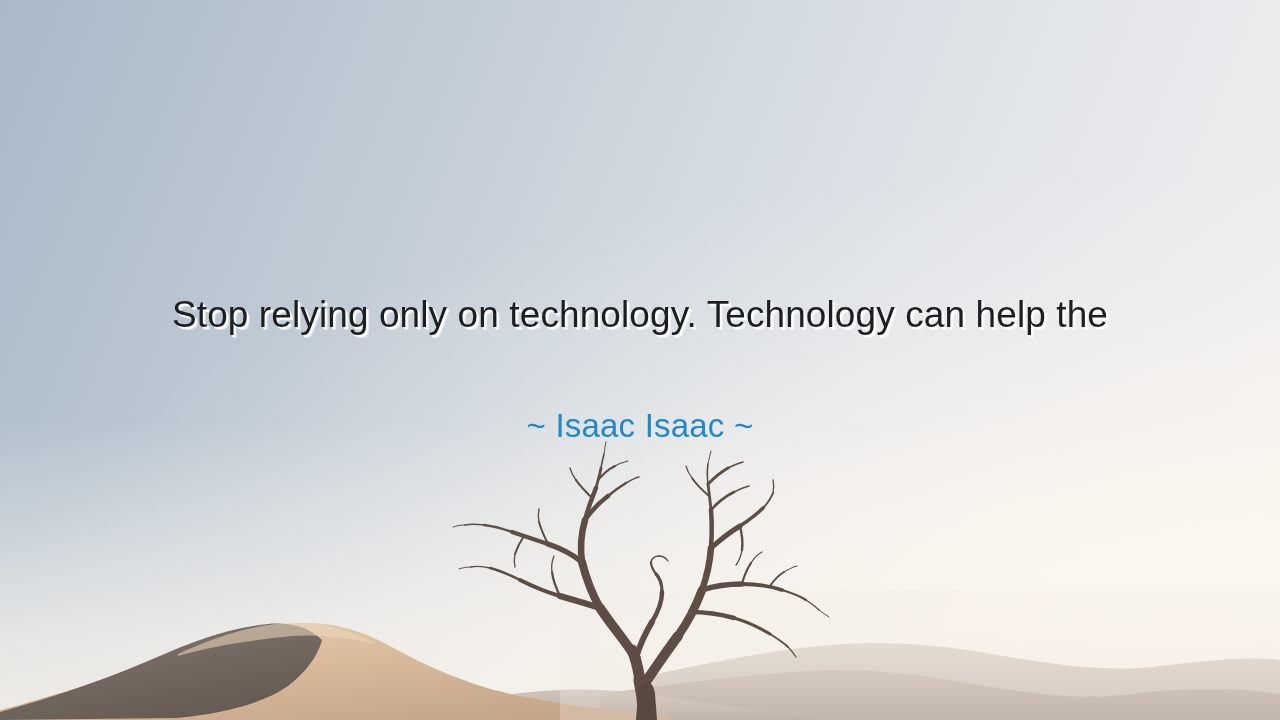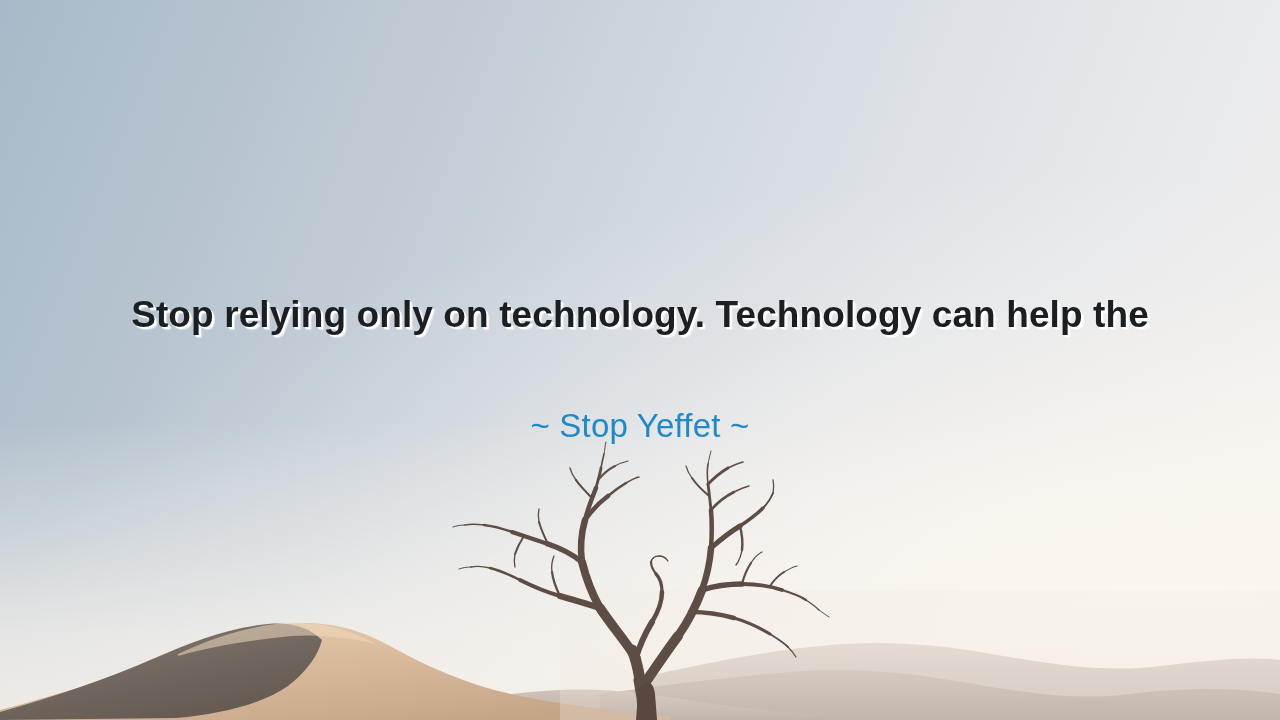--- a/index.html
+++ b/index.html
@@ -77,21 +77,21 @@
     left: 0;
     right: 0;
     top: 292px;
     text-align: center;
     z-index: 40;
   }
   .quote-line {
     display: block;
     font-size: 37px;
     line-height: 45px;
-    font-weight: 700;
+    font-weight: 400;
     letter-spacing: 0.1px;
     color: #1c1f22;
     text-shadow:
       2px 2px 0 rgba(255,255,255,0.97),
       3px 3px 1px rgba(255,255,255,0.55);
     white-space: nowrap;
   }
   .attribution {
     position: absolute;
     left: 0;
@@ -262,15 +262,15 @@
 
       <path fill="#584840" d="M196,284 L198,258 C199,250 203,246 207,246 C211,246 214,250 215,258
            L217,284 Z"></path>
     </svg>
   </div>
 
   <div class="quote-wrap">
     <span class="quote-line">Stop relying only on technology. Technology can help the</span>
   </div>
 
-  <div class="attribution">~ Stop Yeffet ~</div>
+  <div class="attribution">~ Isaac Isaac ~</div>
 
 </div>
 
 </body></html>

